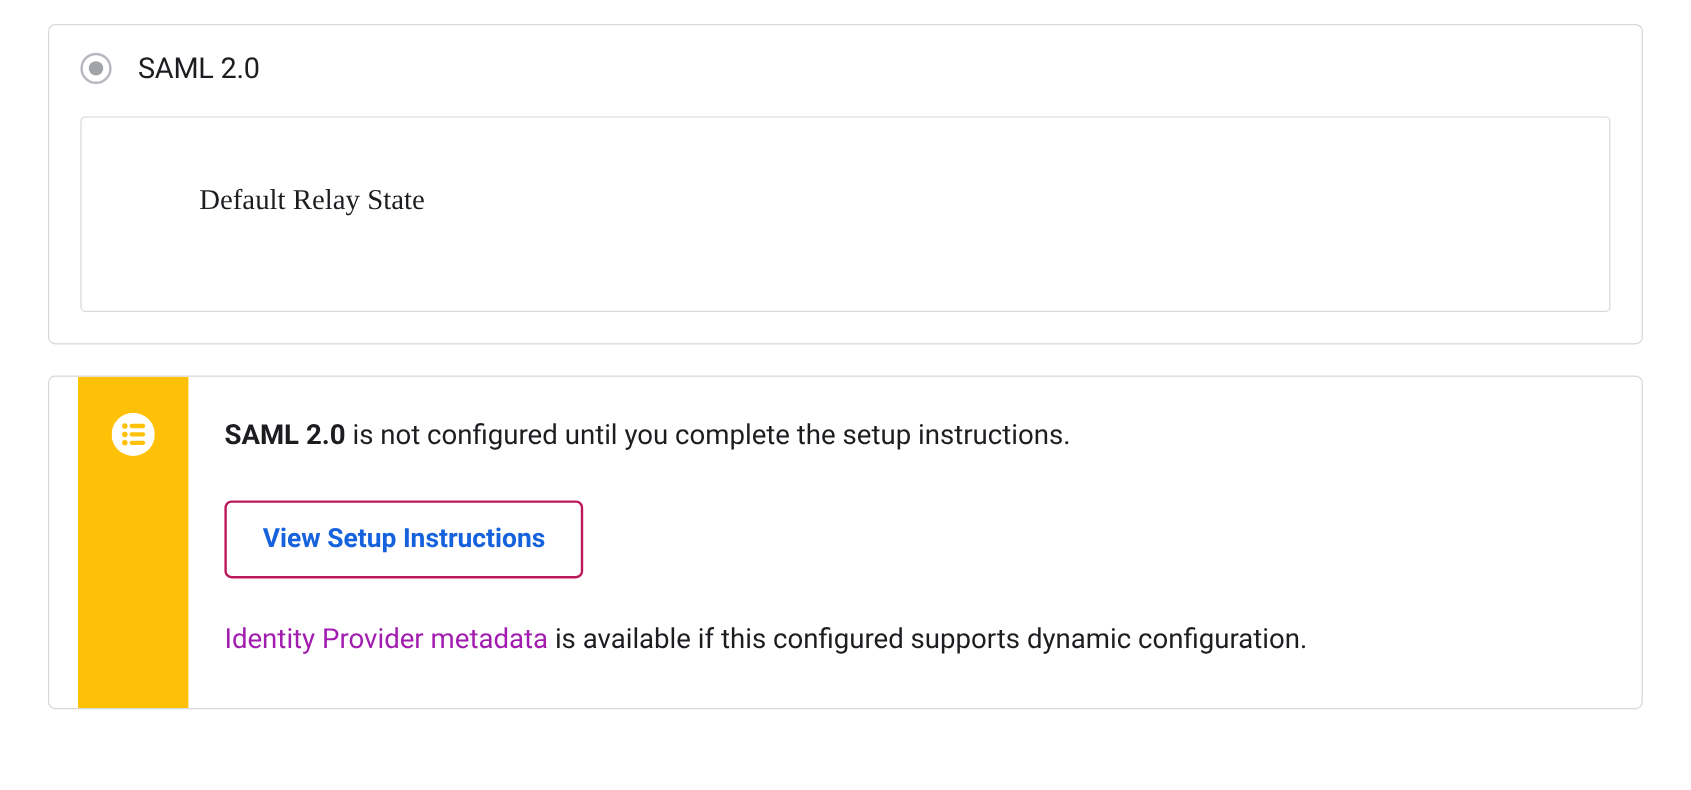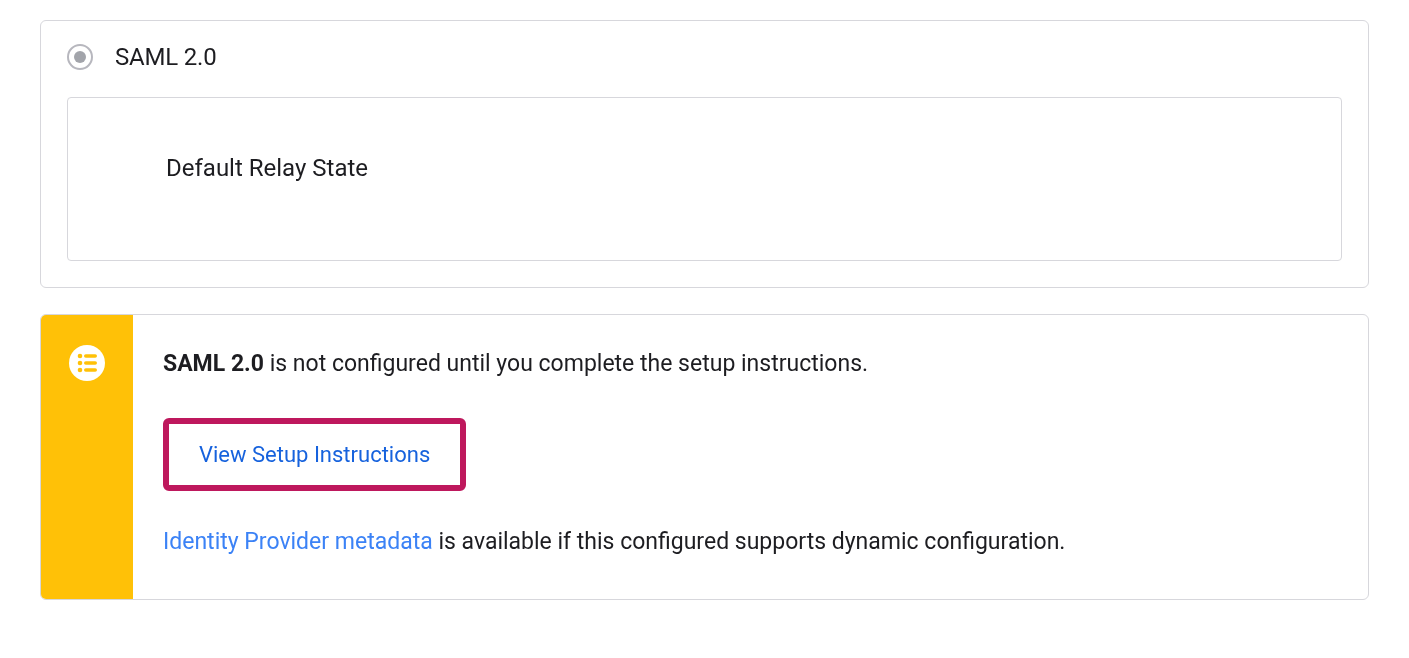--- a/index.html
+++ b/index.html
@@ -46,33 +46,35 @@
     font-size: 24px;
     font-weight: 400;
     letter-spacing: -0.2px;
   }
 
   .sub-panel {
     border: 1px solid #d7d7dc;
     border-radius: 4px;
     margin-top: 26px;
     padding: 56px 26px 78px 98px;
+    font-family: Liberation Serif, serif;
   }
   .sub-panel-label {
     font-size: 24px;
     font-weight: 400;
   }
 
   
   .banner {
     display: flex;
     border: 1px solid #d7d7dc;
     border-radius: 6px;
     overflow: hidden;
     margin-top: 26px;
+    padding-left: 24px;
   }
   .banner-accent {
     flex: 0 0 92px;
     background: #ffc107;
     display: flex;
     justify-content: center;
     padding-top: 30px;
   }
   .banner-accent svg { display: block; }
   .banner-body {
@@ -80,36 +82,36 @@
     padding: 32px 30px 40px 30px;
     font-size: 23px;
     line-height: 1.5;
   }
   .banner-msg b { font-weight: 700; }
 
   .setup-btn {
     display: inline-block;
     margin-top: 36px;
     padding: 18px 30px;
-    border: 6px solid #be185d;
+    border: 2px solid #be185d;
     border-radius: 6px;
     background: #ffffff;
     color: #1662dd;
     font-size: 22px;
-    font-weight: 400;
+    font-weight: 700;
     cursor: pointer;
     font-family: inherit;
   }
 
   .banner-footer {
     margin-top: 34px;
     font-size: 23px;
   }
   .banner-footer a {
-    color: #3b82f6;
+    color: #a21caf;
     text-decoration: none;
   }
 </style>
 </head>
 <body>
 
 <div class="page">
 
   <div class="panel">
     <div class="radio-row">

